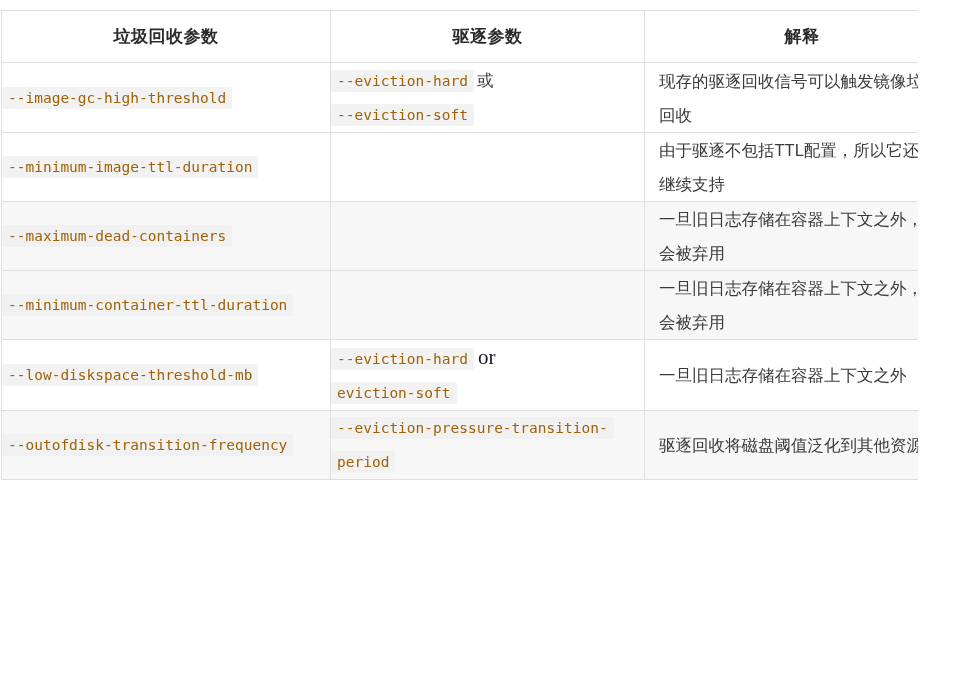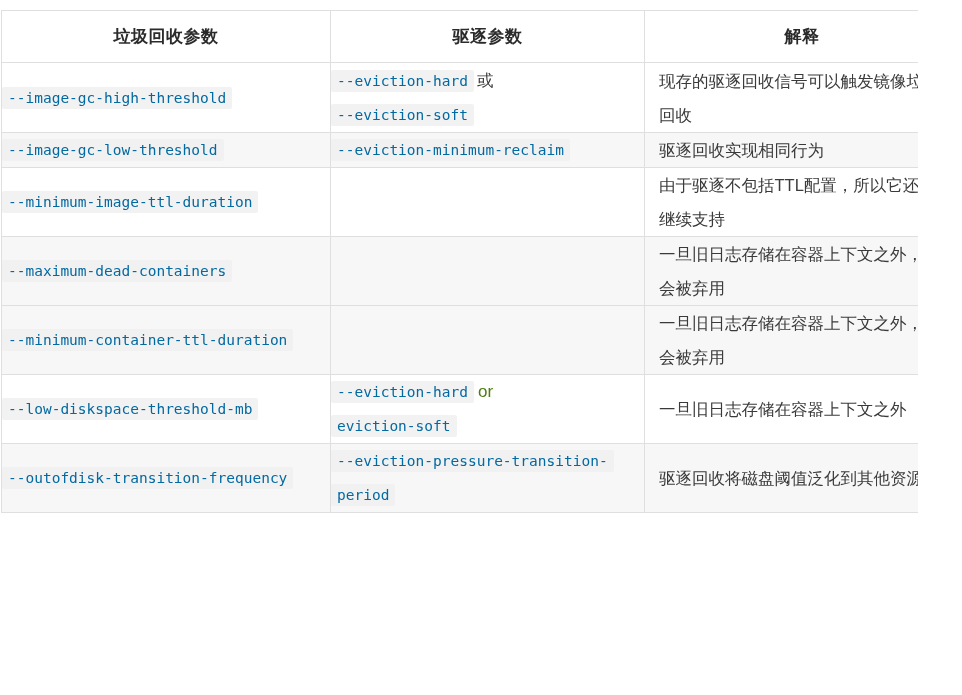--- a/index.html
+++ b/index.html
@@ -66,44 +66,44 @@
     padding-right: 8px;
     font-size: 16.5px;
     color: #3a3a3a;
     line-height: 34px;
     word-break: break-all;
   }
 
   .code {
     font-family: "DejaVu Sans Mono", "Liberation Mono", monospace;
     font-size: 14.5px;
-    color: #0369a1;
+    color: #a16207;
     background: #f2f2f2;
     padding: 3px 6px;
     border-radius: 2px;
     white-space: normal;
     box-decoration-break: clone;
     -webkit-box-decoration-break: clone;
   }
 
   tbody tr.row-even .code {
     background: #f1f1f1;
   }
 
   .plain-cjk {
     font-family: "Liberation Sans", "DejaVu Sans", sans-serif;
     font-size: 16.5px;
     color: #3a3a3a;
     padding-left: 3px;
   }
 
   .plain-latin {
-    font-family: Liberation Sans, sans-serif;
-    font-size: 17px;
-    color: #4d7c0f;
+    font-family: Liberation Serif, serif;
+    font-size: 21px;
+    color: #0f172a;
     padding-left: 4px;
   }
 
   .code-line {
     display: block;
   }
 
   td.cell .empty {
     display: block;
     min-height: 1px;
@@ -132,29 +132,20 @@
         <td class="cell">
           <span class="code">--image-gc-high-threshold</span>
         </td>
         <td class="cell">
           <span class="code-line"><span class="code">--eviction-hard</span><span class="plain-cjk">或</span></span>
           <span class="code-line"><span class="code">--eviction-soft</span></span>
         </td>
         <td class="cell cell-explain">现存的驱逐回收信号可以触发镜像垃圾回收</td>
       </tr>
 
-      <tr class="row-even">
-        <td class="cell">
-          <span class="code">--image-gc-low-threshold</span>
-        </td>
-        <td class="cell">
-          <span class="code">--eviction-minimum-reclaim</span>
-        </td>
-        <td class="cell cell-explain">驱逐回收实现相同行为</td>
-      </tr>
 
       <tr class="row-odd">
         <td class="cell">
           <span class="code">--minimum-image-ttl-duration</span>
         </td>
         <td class="cell">
           <span class="empty"></span>
         </td>
         <td class="cell cell-explain">由于驱逐不包括TTL配置，所以它还会继续支持</td>
       </tr>

